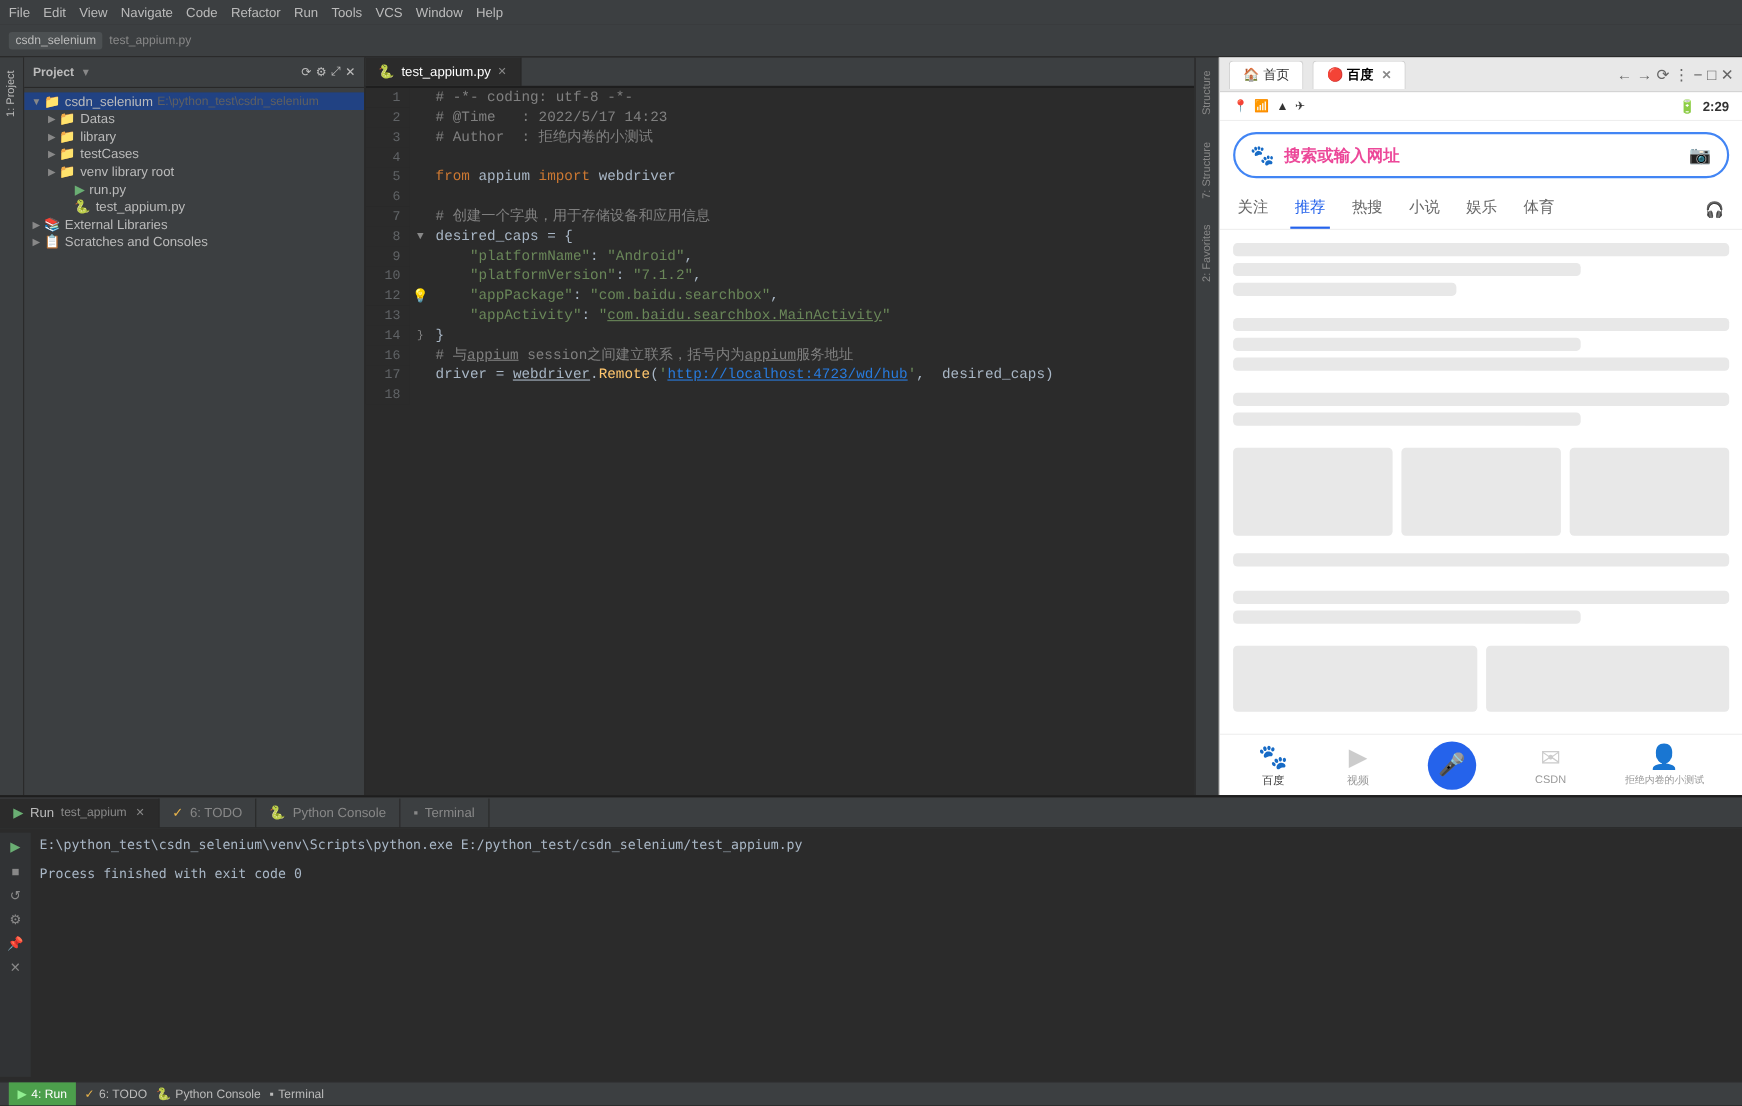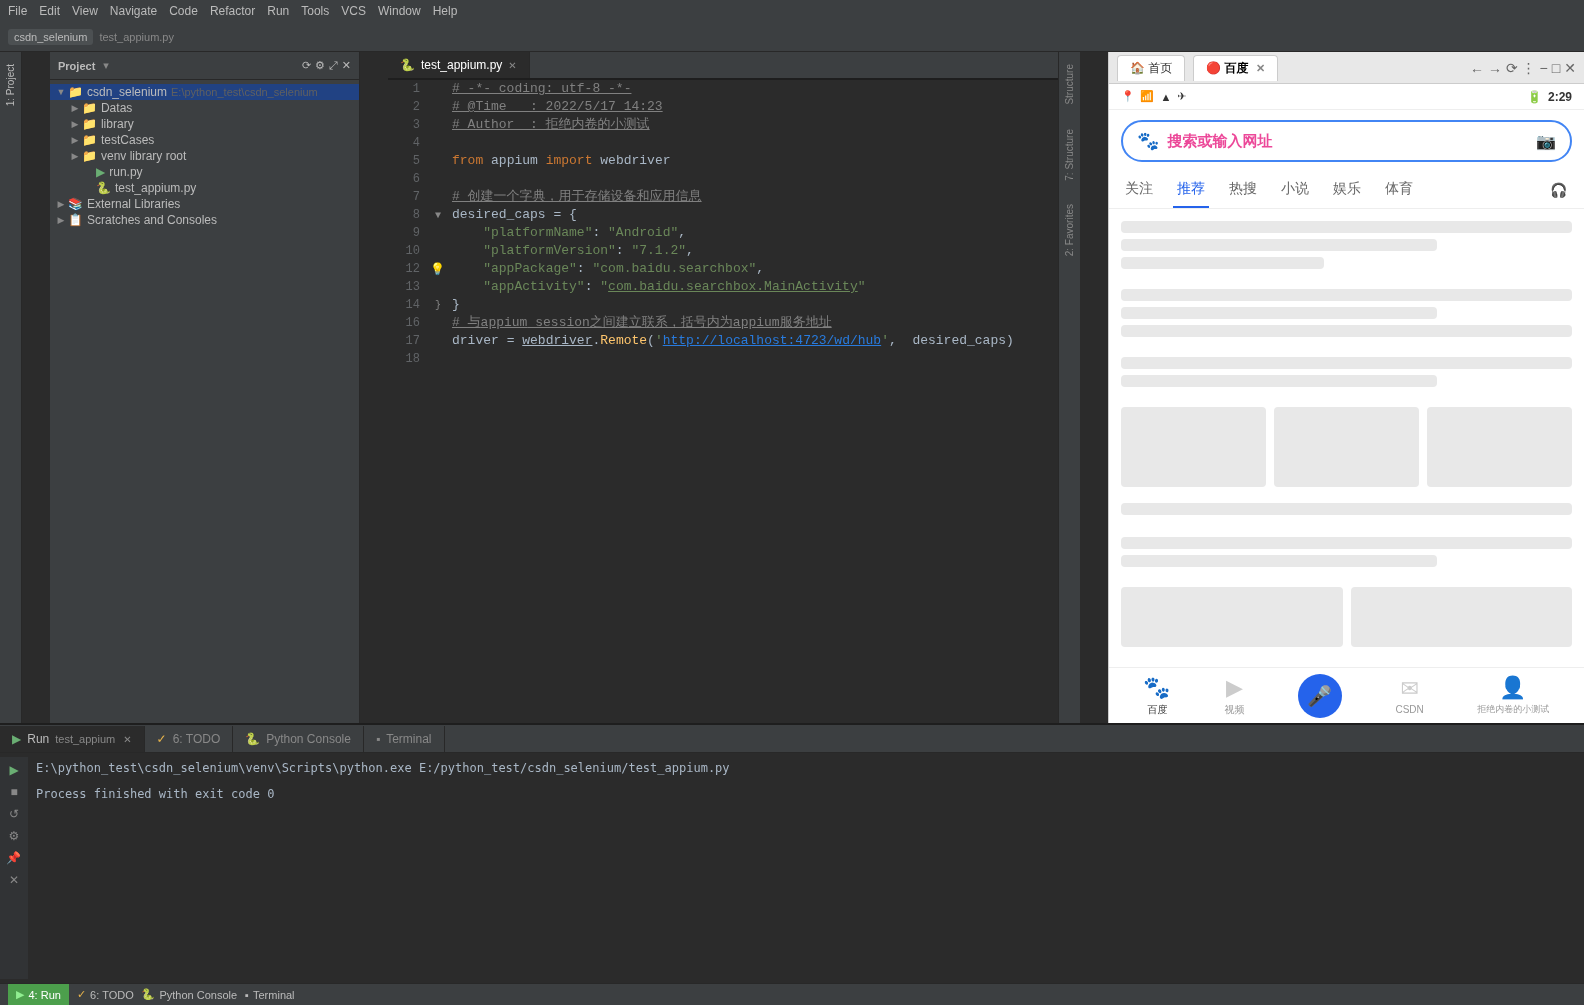--- a/index.html
+++ b/index.html
@@ -161,21 +161,21 @@
       align-items: center;
       justify-content: center;
     }
     .line-content {
       flex: 1;
       color: #a9b7c6;
       line-height: 18px;
       padding-left: 4px;
       white-space: pre;
     }
-    .kw-comment { color: #808080; text-decoration: underline; }
+    .kw-comment { color: #808080; }
     .kw-string { color: #6a8759; }
     .kw-func { color: #ffc66d; }
     .kw-import { color: #cc7832; }
     .bulb { color: #f0c040; font-size: 12px; }
 
     
     .phone-panel {
       width: 476px;
       background: #f5f5f5;
       display: flex;
@@ -388,21 +388,21 @@
     <span>Window</span>
     <span>Help</span>
   </div>
 
   <div class="toolbar">
     <span class="toolbar-project">csdn_selenium</span>
     <span style="color:#888;font-size:11px;">test_appium.py</span>
   </div>
 
   <div class="main-area" style="flex:1; overflow:hidden; display:flex; flex-direction:column;">
-    <div style="display:flex; flex:1; overflow:hidden;gap:28px;">
+    <div style="display:flex; flex:1; overflow:hidden;">
 
       <div style="width:22px; background:#3c3f41; display:flex; flex-direction:column; align-items:center; border-right:1px solid #282828; padding-top:8px;">
         <div style="writing-mode:vertical-rl; transform:rotate(180deg); font-size:10px; color:#bbbbbb; padding:4px 2px; cursor:pointer; white-space:nowrap;">1: Project</div>
       </div>
 
       <div class="project-panel">
         <div class="project-panel-header">
           <span style="font-size:11px;color:#bbbbbb;font-weight:bold;">Project</span>
           <span style="font-size:11px;color:#888;margin-left:4px;">▾</span>
           <div class="panel-icons">

